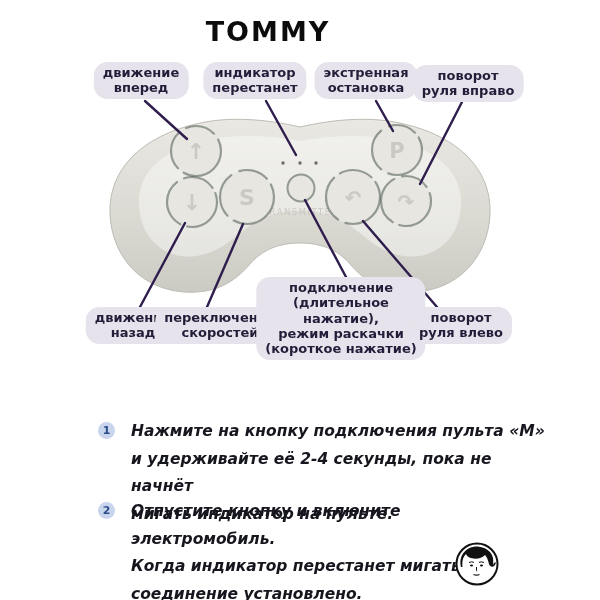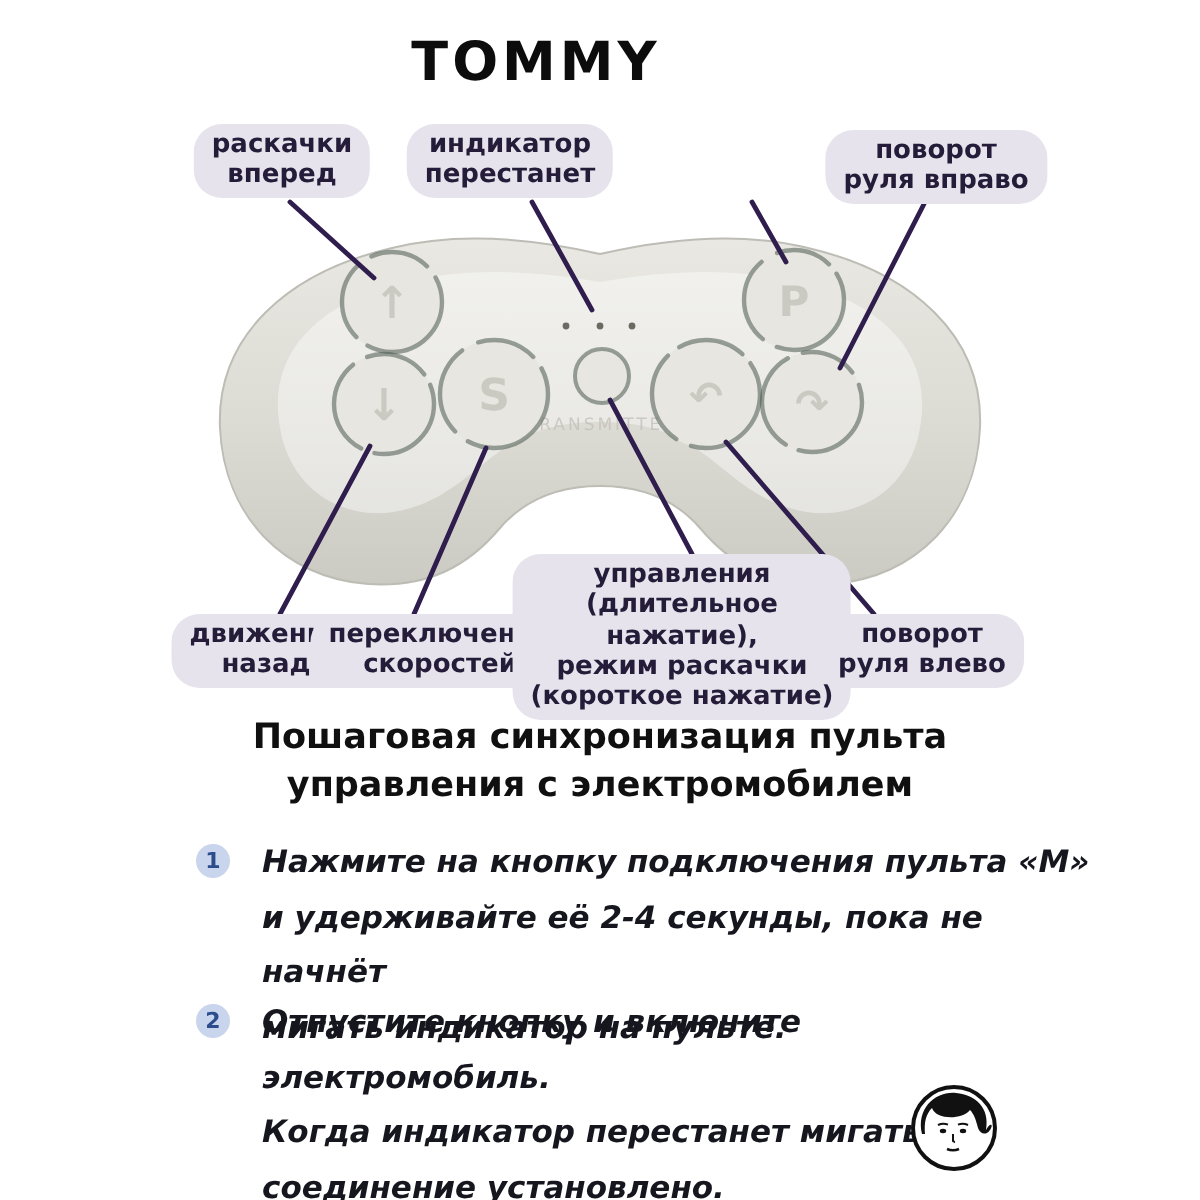--- a/index.html
+++ b/index.html
@@ -122,40 +122,40 @@
       <line x1="266" y1="101" x2="296" y2="155"></line>
       <line x1="376" y1="101" x2="393" y2="131"></line>
       <line x1="462" y1="102" x2="420" y2="184"></line>
       <line x1="140" y1="307" x2="185" y2="223"></line>
       <line x1="207" y1="307" x2="243" y2="224"></line>
       <line x1="346" y1="277" x2="305" y2="200"></line>
       <line x1="437" y1="307" x2="363" y2="221"></line>
     </g>
   </svg>
 
-  <div class="callout" style="left:141px;top:62px;">раскачки
+  <div class="callout" style="left:141px;top:62px;">движение
 вперед</div>
   <div class="callout" style="left:255px;top:62px;">индикатор
 перестанет</div>
+  <div class="callout" style="left:366px;top:62px;">экстренная
+остановка</div>
   <div class="callout" style="left:468px;top:65px;">поворот
 руля вправо</div>
   <div class="callout" style="left:133px;top:307px;">движение
 назад</div>
   <div class="callout" style="left:220px;top:307px;">переключение
 скоростей</div>
-  <div class="callout" style="left:341px;top:277px;">управления
+  <div class="callout" style="left:341px;top:277px;">подключение
 (длительное
 нажатие),
 режим раскачки
 (короткое нажатие)</div>
   <div class="callout" style="left:461px;top:307px;">поворот
 руля влево</div>
 
-  <div class="heading">Пошаговая синхронизация пульта
-управления с электромобилем</div>
 
   <div class="step" style="top:418px;">
     <div class="step-badge">1</div>
     <div class="step-text">Нажмите на кнопку подключения пульта «М»
 и удерживайте её 2-4 секунды, пока не начнёт
 мигать индикатор на пульте.</div>
   </div>
 
   <div class="step" style="top:498px;">
     <div class="step-badge">2</div>

